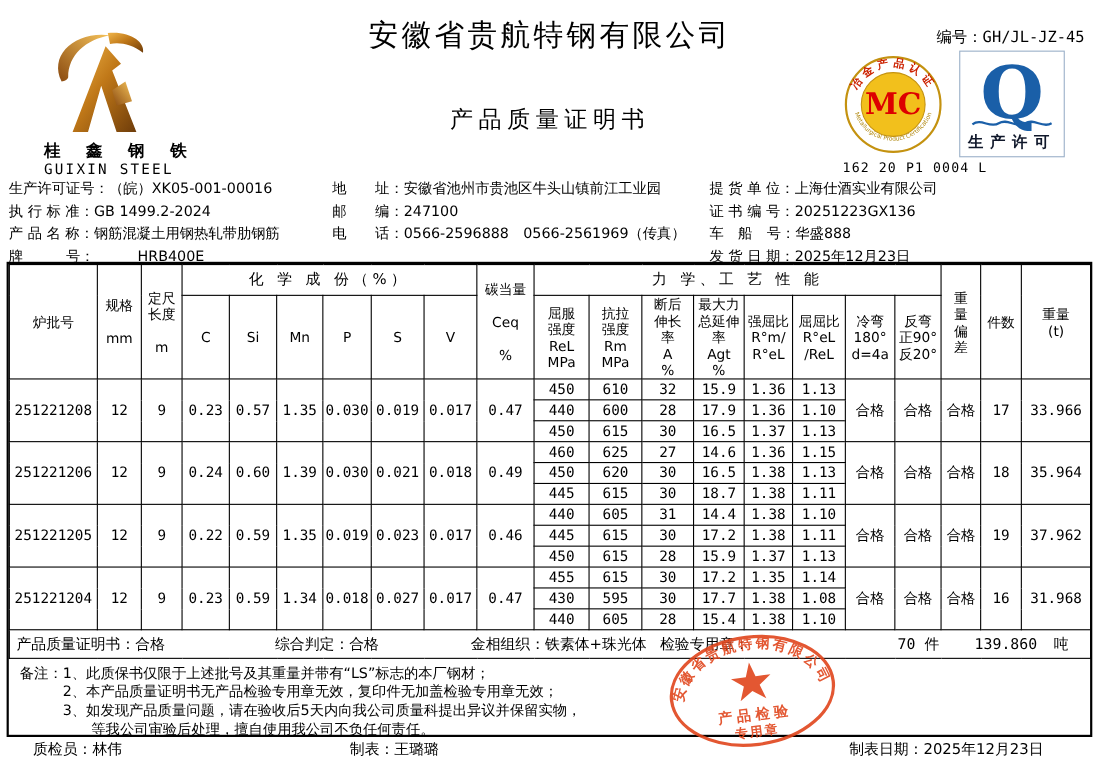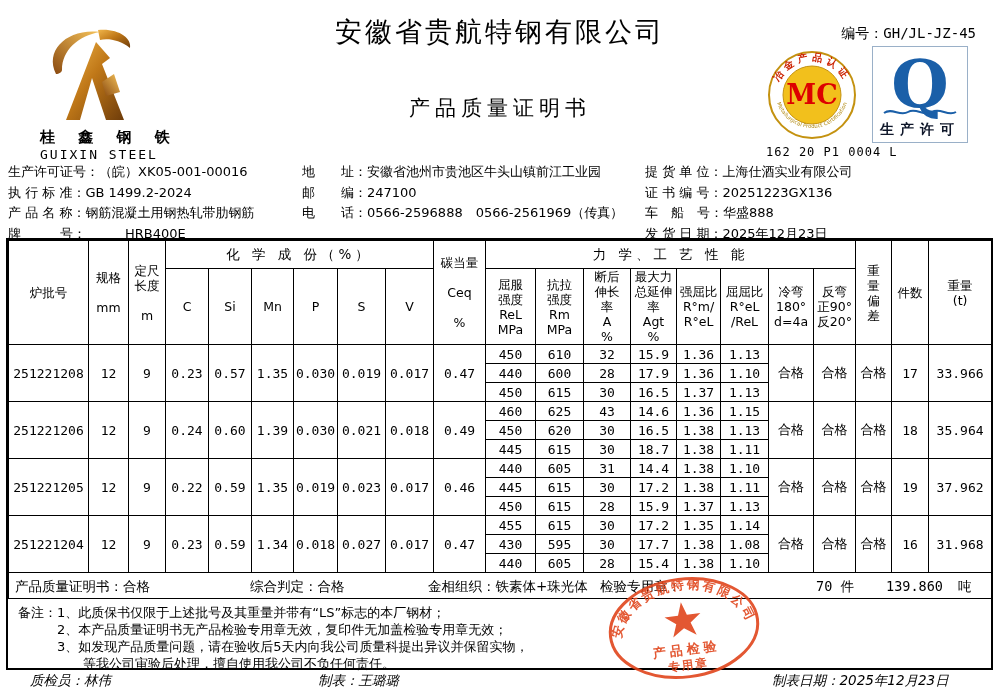--- a/index.html
+++ b/index.html
@@ -9,21 +9,21 @@
 
   
   .header { position:absolute; top:0; left:0; width:1000px; height:160px; }
   .logo { position:absolute; left:40px; top:26px; width:160px; text-align:left; }
   .logo-cn { font-size:15px; font-weight:bold; letter-spacing:9px; margin-top:2px; white-space:nowrap; }
   .logo-en { font-family:"DejaVu Sans Mono", monospace; font-size:13px; letter-spacing:2px; white-space:nowrap; }
   .title { position:absolute; top:14px; left:0; width:1000px; text-align:center;
            font-family:"DejaVu Serif", serif; font-size:27px; letter-spacing:3px; }
   .subtitle { position:absolute; top:94px; left:0; width:1000px; text-align:center;
               font-family:"DejaVu Serif", serif; font-size:21px; letter-spacing:5px; }
-  .cert-no { position:absolute; top:25px; right:24px; font-size:14px;
+  .cert-no { position:absolute; top:25px; right:14px; font-size:14px;
              font-family:"DejaVu Sans Mono","DejaVu Sans", monospace; white-space:nowrap; }
   .mc-badge { position:absolute; left:766px; top:50px; width:92px; text-align:center; }
   .mc-code { font-family:"DejaVu Sans Mono", monospace; font-size:12px; letter-spacing:1px; margin-top:1px; white-space:nowrap; }
   .qs-badge { position:absolute; left:872px; top:46px; width:96px; height:97px;
               border:1px solid #9ab0c8; background:#fff; text-align:center; padding-top:2px; }
   .qs-label { color:#0f172a; font-size:14px; font-weight:bold; letter-spacing:6px; margin-top:-4px; }
 
   
   .info { position:absolute; top:160px; left:0; width:1000px; height:78px; font-size:13px; }
   .info-col { position:absolute; top:2px; }
@@ -46,21 +46,21 @@
   .summary-cell span { position:absolute; top:0; height:26px; line-height:26px; font-size:13.5px; white-space:nowrap; }
   .sum-1 { left:6px; }  .sum-2 { left:241px; } .sum-3 { left:419px; } .sum-4 { left:591px; }
   .sum-5 { left:751px;margin-top:48px; } .sum-6 { left:807px; } .sum-7 { left:877px; } .sum-8 { left:949px; }
   .sum-6,.sum-7 { font-family:"DejaVu Sans Mono","DejaVu Sans", monospace; }
 
   .notes { display:flex; padding:5px 0 0 10px; height:69px; font-size:13px; line-height:17px; }
   .notes-label { white-space:nowrap; }
   .notes-lines div { white-space:nowrap; }
 
   
-  .signature-row { position:absolute; top:667px; left:0; width:848px; height:27px; font-size:13.5px;font-style:italic; }
+  .signature-row { position:absolute; top:667px; left:0; width:848px; height:27px; font-size:13.5px; }
   .signature-row span { position:absolute; top:5px; white-space:nowrap; }
   .sig-inspector { left:30px; } .sig-maker { left:318px; } .sig-date { left:772px; }
 
   
   .stamp { position:absolute; left:602px; top:564px; width:164px; height:128px;
            transform:rotate(-7deg); opacity:0.9; pointer-events:none; }
 </style>
 </head>
 <body>
 
@@ -281,21 +281,21 @@
             <td rowspan="3" class="num">9</td>
             <td rowspan="3" class="num">0.24</td>
             <td rowspan="3" class="num">0.60</td>
             <td rowspan="3" class="num">1.39</td>
             <td rowspan="3" class="num">0.030</td>
             <td rowspan="3" class="num">0.021</td>
             <td rowspan="3" class="num">0.018</td>
             <td rowspan="3" class="num">0.49</td>
             <td class="num">460</td>
             <td class="num">625</td>
-            <td class="num">43</td>
+            <td class="num">27</td>
             <td class="num">14.6</td>
             <td class="num">1.36</td>
             <td class="num">1.15</td>
             <td rowspan="3">合格</td>
             <td rowspan="3">合格</td>
             <td rowspan="3">合格</td>
             <td rowspan="3" class="num">18</td>
             <td rowspan="3" class="num">35.964</td>
           </tr>
           <tr>

